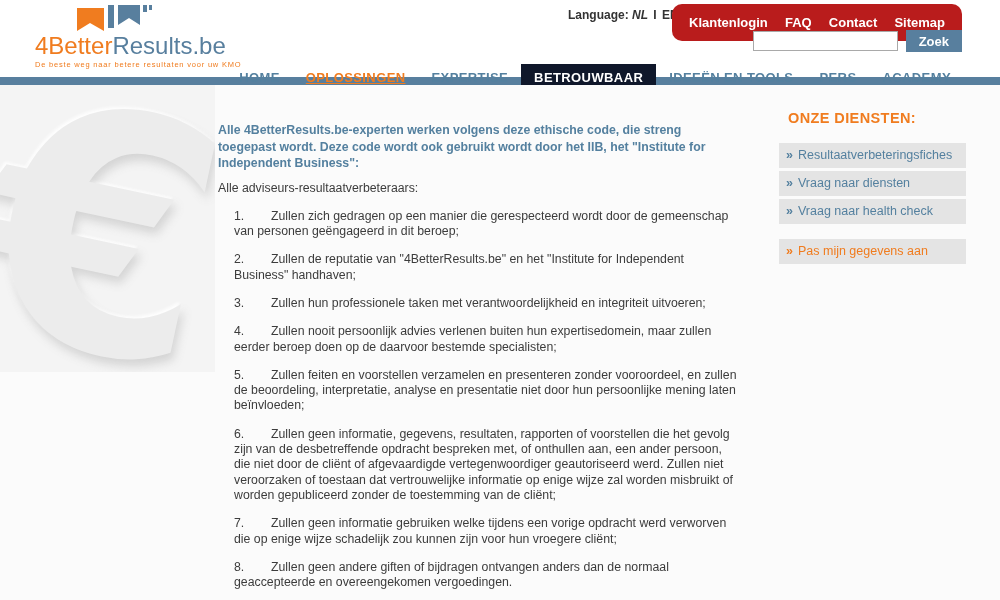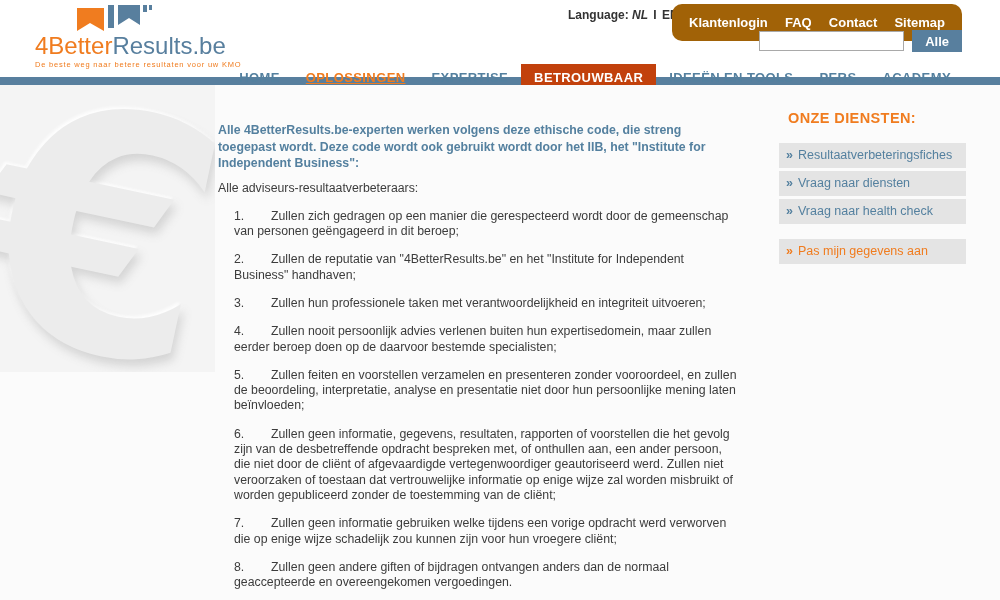--- a/index.html
+++ b/index.html
@@ -16,34 +16,34 @@
   .brand-orange { color: #f07c1f; }
   .brand-blue { color: #587f9e; }
   .brand-tagline { font-size: 7.5px; color: #f07c1f; letter-spacing: 0.8px; margin-top: 2px; }
 
   .lang-row { position: absolute; left: 568px; top: 8px; font-size: 12px; color: #333; font-weight: bold; }
   .lang-row .cur { font-style: italic; cursor: pointer; }
   .lang-row .sep { font-weight: bold; padding: 0 2px; }
   .lang-row .oth { cursor: pointer; }
 
   .utility-nav { position: absolute; right: 38px; top: 4px; width: 290px; height: 37px;
-    background: #a16207; border-radius: 10px; display: flex; justify-content: space-between;
+    background: #b91c1c; border-radius: 10px; display: flex; justify-content: space-between;
     align-items: center; padding: 0 17px; }
   .utility-nav a { color: #fff; font-weight: bold; font-size: 13px; text-decoration: none; cursor: pointer; }
 
   .search-row { position: absolute; top: 30px; right: 38px; display: flex; gap: 8px; align-items: center; }
   .search-row input { width: 145px; height: 20px; border: 1px solid #a9a9a9; background: #fff; padding: 0 4px; font-size: 12px; }
   .search-row button { height: 22px; background: #587f9e; color: #fff; border: none;
     font-weight: bold; font-size: 13px; padding: 0 13px; cursor: pointer; font-family: "Liberation Sans", sans-serif; }
 
   .main-nav { position: absolute; right: 36px; bottom: 0; display: flex; align-items: flex-end; z-index: 2; }
   .nav-item { padding: 6px 13px 0; font-size: 13px; font-weight: bold; letter-spacing: 0.4px;
     color: #54809f; text-decoration: none; cursor: pointer; white-space: nowrap; }
   .nav-item.highlight { color: #f07c1f; text-decoration: underline; }
-  .nav-item.active { background: #c2410c; color: #ffffff; }
+  .nav-item.active { background: #0f172a; color: #ffffff; }
   .blue-bar { position: absolute; left: 0; right: 0; bottom: 0; height: 8px; background: #587f9e; z-index: 1; }
 
   
   .content { position: relative; width: 100%; height: 515px; }
 
   .euro-block { position: absolute; left: 0; top: 0; width: 215px; height: 287px;
     background: #f4f4f4; overflow: hidden; }
   .euro-glyph { position: absolute; left: -14px; top: -42px; font-family: "DejaVu Sans", sans-serif;
     font-size: 330px; font-weight: bold; color: #ececec; transform: rotate(12deg);
     text-shadow: 4px 6px 10px rgba(120,120,120,0.25), -2px -2px 3px #ffffff; }
@@ -92,21 +92,21 @@
 
     <nav class="utility-nav">
       <a>Klantenlogin</a>
       <a>FAQ</a>
       <a>Contact</a>
       <a>Sitemap</a>
     </nav>
 
     <div class="search-row">
       <input type="text" value="" style="">
-      <button>Alle</button>
+      <button>Zoek</button>
     </div>
 
     <nav class="main-nav">
       <a class="nav-item">HOME</a>
       <a class="nav-item highlight">OPLOSSINGEN</a>
       <a class="nav-item">EXPERTISE</a>
       <a class="nav-item active">BETROUWBAAR</a>
       <a class="nav-item">IDEEËN EN TOOLS</a>
       <a class="nav-item">PERS</a>
       <a class="nav-item">ACADEMY</a>

